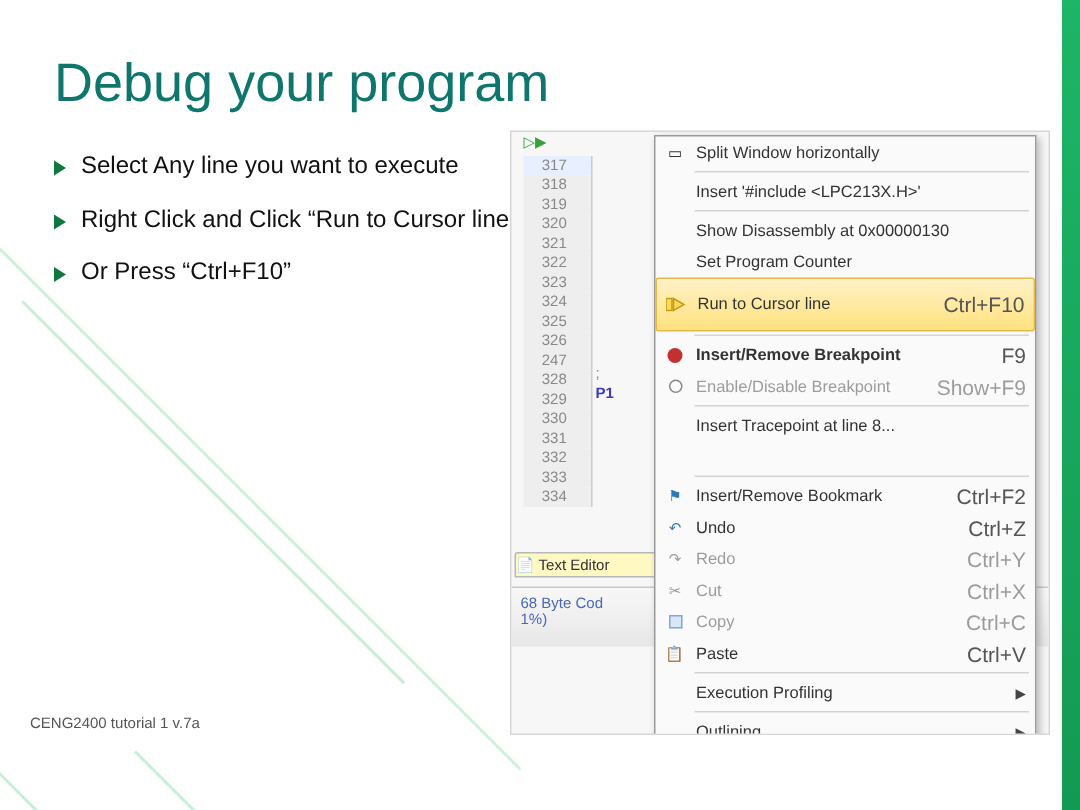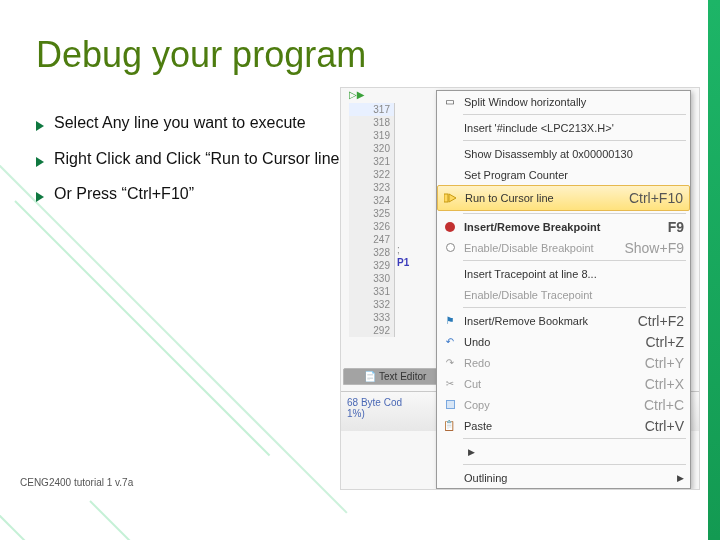--- a/index.html
+++ b/index.html
@@ -7,52 +7,52 @@
 
 
 .deco{position:absolute;top:0;left:0;width:720px;height:540px;pointer-events:none;overflow:hidden}
 .deco .l{position:absolute;height:2px;background:#bfeed2;transform:rotate(45deg);transform-origin:left center}
 .deco .l1{top:200px;left:15px;width:360px;opacity:.9}
 .deco .l2{top:130px;left:-35px;width:540px;opacity:.8}
 .deco .l3{top:500px;left:90px;width:200px;opacity:.9}
 .deco .l4{top:500px;left:-15px;width:360px;opacity:.9}
 
 .slide{position:relative;width:720px;height:540px;padding:34px 0 0 36px}
-.title{color:#4d7c0f;font-size:36px;font-weight:400;margin-bottom:36px}
+.title{color:#0f766e;font-size:36px;font-weight:400;margin-bottom:24px}
 .bullets{list-style:none}
-.bullets li{display:flex;align-items:center;margin-bottom:14px;max-width:310px}
+.bullets li{display:flex;align-items:flex-start;margin-bottom:14px;max-width:310px}
 .bullet-icon{display:inline-block;width:0;height:0;border-style:solid;border-width:5px 0 5px 8px;border-color:transparent transparent transparent #0f7840;margin-right:10px;margin-top:7px;flex-shrink:0}
 .bullets li span.txt{font-size:16px;line-height:1.35;color:#111}
 .footer{position:absolute;left:20px;bottom:52px;font-size:10px;color:#555}
 .pagenum{position:absolute;right:155px;bottom:55px;font-size:11px;color:#1db567}
 .accent{position:absolute;right:0;top:0;width:12px;height:540px;background:linear-gradient(#1db567,#139a52)}
 
 
 .shot{position:absolute;left:340px;top:87px;width:360px;height:403px;background:#f7f7f7;border:1px solid #d7d7d7;font-family:Tahoma,Arial,sans-serif;font-size:10px;color:#333;overflow:hidden}
 .shot .gutter{position:absolute;left:8px;top:0;width:46px}
 .shot .gutter .arrow{color:#3aa13a;font-size:10px;display:inline-block;margin:1px 0 3px 0}
-.shot .ln{color:#888;text-align:right;line-height:13px;padding-right:4px;background:#eee;border-right:1px solid #ccc}
+.shot .ln{color:#888;text-align:center;line-height:13px;padding-right:4px;background:#eee;border-right:1px solid #ccc}
 .shot .ln0{background:#e8f0ff}
 .shot .code329{position:absolute;left:56px;top:156px;color:#888}
 .shot .code330{position:absolute;left:56px;top:169px;color:#3b3bbb;font-weight:bold}
-.shot .texteditor{position:absolute;left:2px;top:280px;width:108px;height:17px;background:#a3a3a3;border:1px solid #b8b8b8;border-radius:2px 2px 0 0;font-size:10px;padding:2px 20px}
+.shot .texteditor{position:absolute;left:2px;top:280px;width:108px;height:17px;background:#fef9c3;border:1px solid #b8b8b8;border-radius:2px 2px 0 0;font-size:10px;padding:2px 0}
 .shot .bottombar{position:absolute;left:0;top:303px;right:0;height:40px;background:linear-gradient(#f8f8f8,#e7e7e7);border-top:1px solid #c9c9c9;padding:5px 6px}
 .shot .bottombar .line1{font-size:10px;color:#4a68b5}
 .shot .bottombar .line2{font-size:10px;color:#4a68b5}
 .shot .dim{color:#7e7e7e}
 
 
 .menu{position:absolute;left:95px;top:2px;width:255px;background:#fafafa;border:1px solid #9a9a9a;box-shadow:2px 2px 5px rgba(0,0,0,.25);font-size:11px}
 .menu .mi{display:flex;align-items:center;height:21px;padding:0 6px 0 3px}
 .menu .icn{width:20px;height:18px;margin-right:4px;display:flex;align-items:center;justify-content:center;font-size:10px}
 .menu .lab{flex:1}
 .menu .sc{color:#555;font-size:14px}
 .menu .tri{color:#444;font-size:9px;margin-left:4px}
 .menu .sep{height:1px;background:#d3d3d3;margin:2px 4px 2px 26px}
-.menu .hl{background:linear-gradient(#fff2c6,#ffe27d);border:1px solid #e6b94f;border-radius:2px;height:26px}
+.menu .hl{background:linear-gradient(#fff2c6,#ffe27d);border:1px solid #e6b94f;border-radius:2px;height:36px}
 .menu .dim{color:#9c9c9c}
 .menu .runicn svg{display:block}
 .badge-red{width:10px;height:10px;border-radius:50%;background:#c23030}
 .badge-hole{width:9px;height:9px;border-radius:50%;border:1px solid #888;background:#fff}
 .sq{width:9px;height:9px;border:1px solid #7aa8df;background:#d8e6f6}
 .scis{font-size:11px}
 </style>
 </head>
 <body>
 
@@ -97,21 +97,21 @@
       <div class="ln">324</div>
       <div class="ln">325</div>
       <div class="ln">326</div>
       <div class="ln">247</div>
       <div class="ln">328</div>
       <div class="ln">329</div>
       <div class="ln">330</div>
       <div class="ln">331</div>
       <div class="ln">332</div>
       <div class="ln">333</div>
-      <div class="ln">292</div>
+      <div class="ln">334</div>
     </div>
     <span class="code329">;</span>
     <span class="code330">P1</span>
 
     <div class="texteditor">📄 <span>Text Editor</span></div>
 
     <div class="bottombar">
       <div class="line1">68 Byte Cod</div>
       <div class="line2">1%)</div>
     </div>
@@ -144,37 +144,36 @@
           </span>
         <span class="lab">Run to Cursor line</span>
         <span class="sc">Ctrl+F10</span>
       </div>
       <div class="sep"></div>
       <div class="mi">
           <span class="icn">
             <span class="badge-red"></span>
           </span>
           <span class="lab" style="font-weight:bold">Insert/Remove Breakpoint</span>
-          <span class="sc" style="font-weight:bold">F9</span>
+          <span class="sc" style="font-weight:normal">F9</span>
         </div>
       <div class="mi">
           <span class="icn">
             <span class="badge-hole"></span>
           </span>
           <span class="lab dim">Enable/Disable Breakpoint</span>
           <span class="sc dim">Show+F9</span>
         </div>
       <div class="sep"></div>
       <div class="mi">
           <span class="icn"></span>
           <span class="lab">Insert Tracepoint at line 8...</span>
         </div>
       <div class="mi">
           <span class="icn"></span>
-          <span class="lab dim">Enable/Disable Tracepoint</span>
         </div>
       <div class="sep"></div>
       <div class="mi">
           <span class="icn" style="color:#2a7ab8">⚑</span>
           <span class="lab">Insert/Remove Bookmark</span>
           <span class="sc">Ctrl+F2</span>
         </div>
       <div class="mi">
           <span class="icn" style="color:#3a77c8">↶</span>
           <span class="lab">Undo</span>
@@ -198,20 +197,21 @@
           <span class="sc dim">Ctrl+C</span>
         </div>
       <div class="mi">
           <span class="icn">📋</span>
           <span class="lab">Paste</span>
           <span class="sc">Ctrl+V</span>
         </div>
       <div class="sep"></div>
       <div class="mi">
           <span class="icn"></span>
+          <span class="lab">Execution Profiling</span>
           <span class="tri">▶</span>
         </div>
       <div class="sep"></div>
       <div class="mi">
           <span class="icn"></span>
           <span class="lab">Outlining</span>
           <span class="tri">▶</span>
         </div>
 
     </div>

